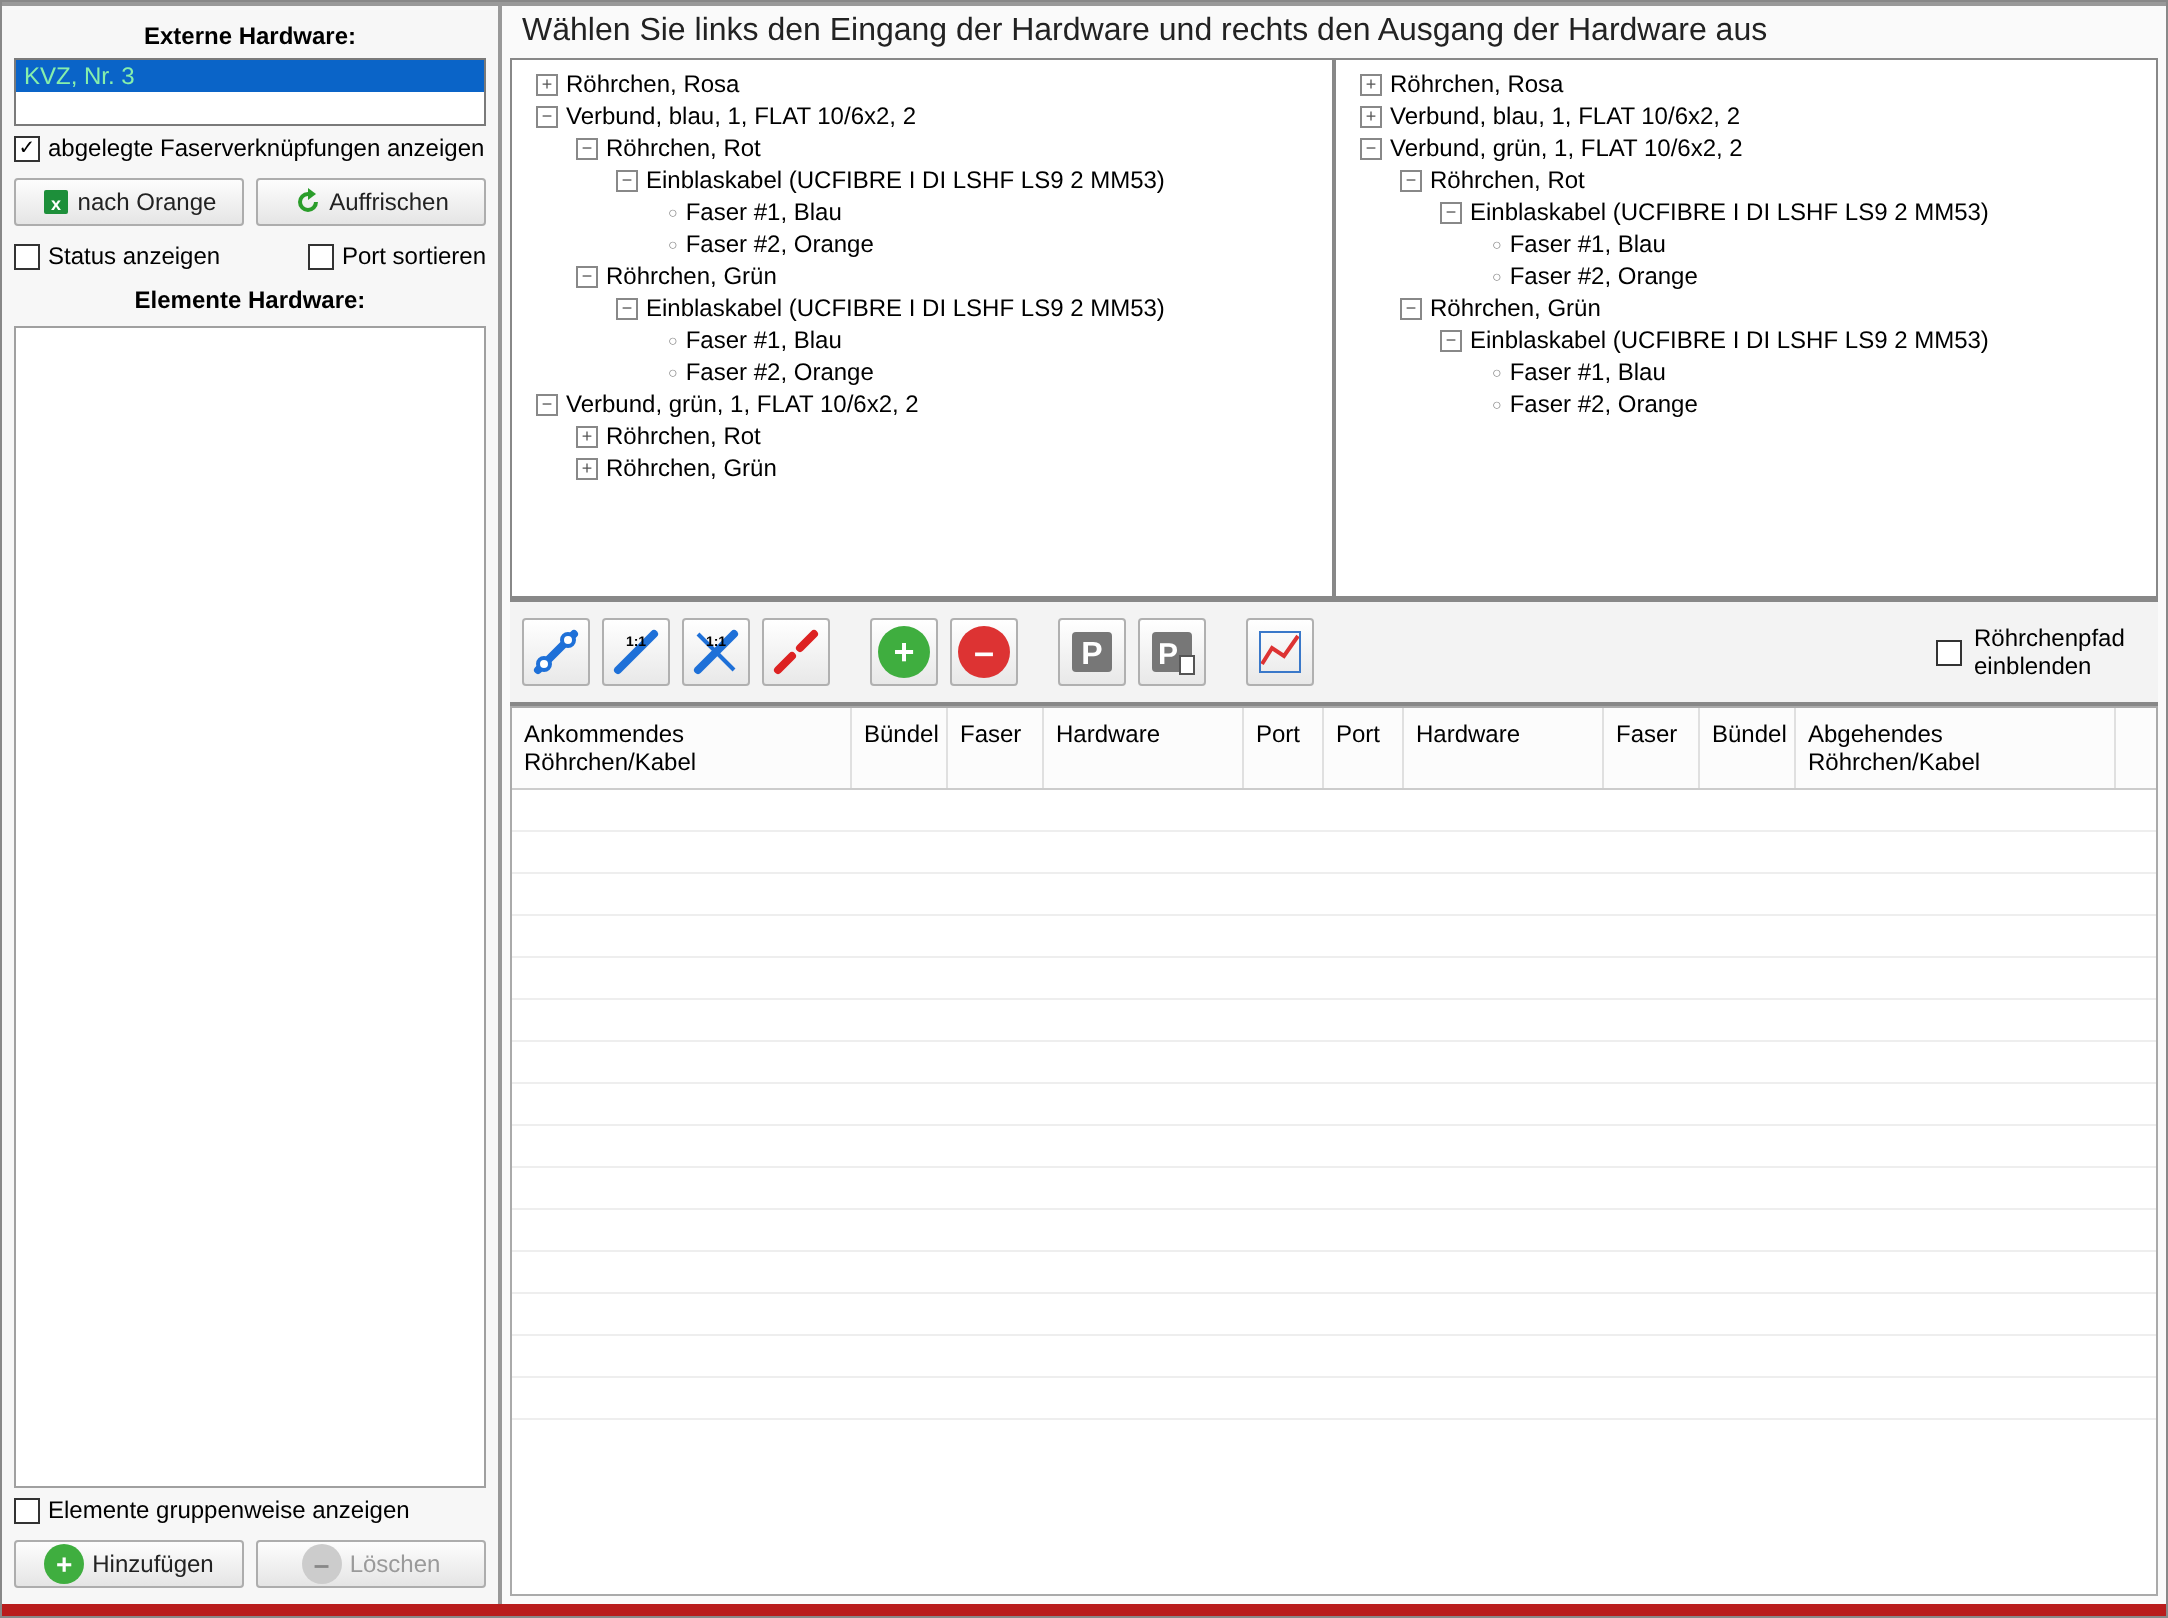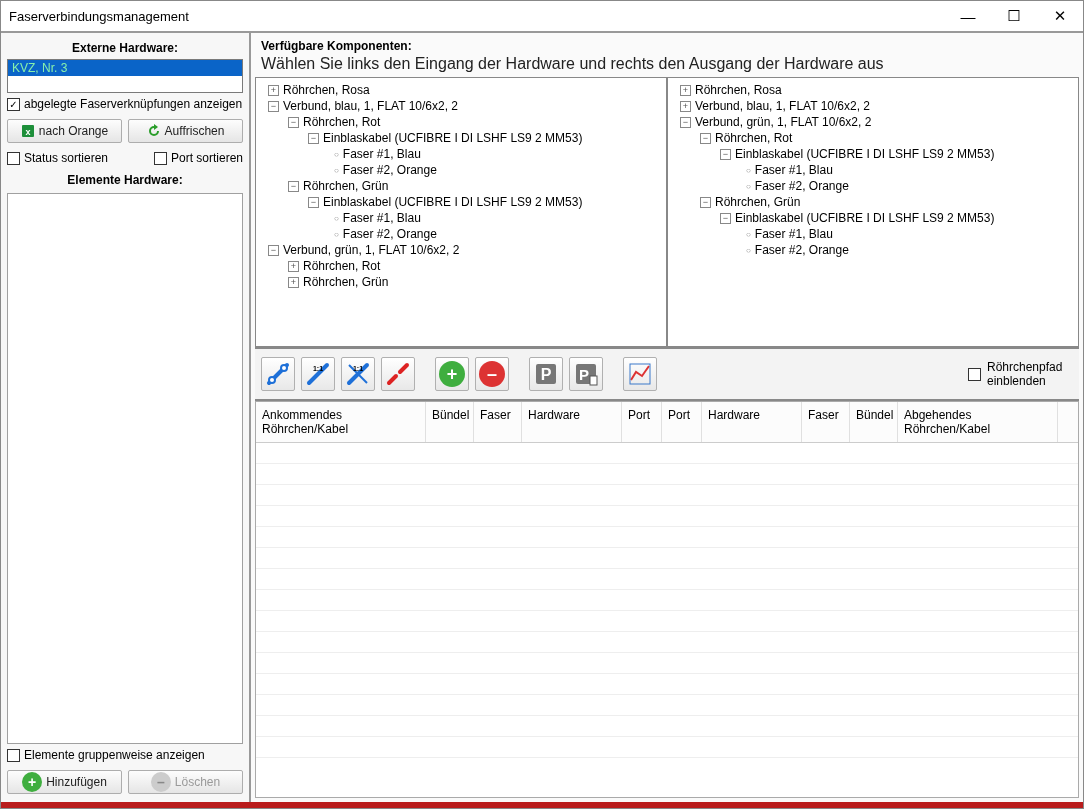--- a/index.html
+++ b/index.html
@@ -37,26 +37,20 @@
 .grid-header { display:flex; border-bottom:1px solid #ccc; background:#fcfcfc; font-size:12px; font-weight:normal;}
 .grid-header .cell{ padding:6px 6px; border-right:1px solid #e0e0e0;}
 .grid-body .row{ height:21px; border-bottom:1px solid #eee;}
 .icon-circle{ width:20px;height:20px;border-radius:50%;display:inline-flex;align-items:center;justify-content:center;font-weight:bold;color:#fff;font-size:14px;}
 svg{display:block;}
 </style>
 </head>
 <body>
 
 <div class="window">
-  <div class="titlebar">
-    <span class="title">Faserverbindungsmanagement</span>
-    <div class="ctrl">—</div>
-    <div class="ctrl">☐</div>
-    <div class="ctrl">✕</div>
-  </div>
 
   <div class="body">
 
     <div class="left-panel">
       <div class="section-title">Externe Hardware:</div>
       <div class="listbox">
         <div class="item">KVZ, Nr. 3</div>
       </div>
       <label class="checkbox-row">
         <span class="chk">✓</span>
@@ -78,21 +72,21 @@
                 <path d="M7 2a5 5 0 1 0 5 5h-2a3 3 0 1 1-3-3V2z" fill="#2a9d2a"></path>
                 <path d="M7 0l4 3-4 3z" fill="#2a9d2a"></path>
               </svg>
           </span>
           <span>Auffrischen</span>
         </div>
       </div>
       <div class="checkbox-row" style="justify-content:space-between;">
         <label class="checkbox-row" style="margin:0">
           <span class="chk"></span>
-          <span>Status sortieren</span>
+          <span>Status anzeigen</span>
         </label>
         <label class="checkbox-row" style="margin:0">
           <span class="chk"></span>
           <span>Port sortieren</span>
         </label>
       </div>
       <div class="section-title">Elemente Hardware:</div>
       <div class="tree-host"></div>
       <label class="checkbox-row">
         <span class="chk"></span>
@@ -104,21 +98,20 @@
           <span>Hinzufügen</span>
         </div>
         <div class="btn disabled">
           <span class="icon-circle" style="background:#ccc;color:#888">–</span>
           <span>Löschen</span>
         </div>
       </div>
     </div>
 
     <div class="right-panel">
-      <div class="panel-header">Verfügbare Komponenten:</div>
       <div class="panel-sub">Wählen Sie links den Eingang der Hardware und rechts den Ausgang der Hardware aus</div>
 
       <div class="double-tree">
         <div class="tree" id="tree-left">
             <div class="node ind1">
               <span class="tog">+</span>
               <span>Röhrchen, Rosa</span>
             </div>
             <div class="node ind1">
               <span class="tog">−</span>

